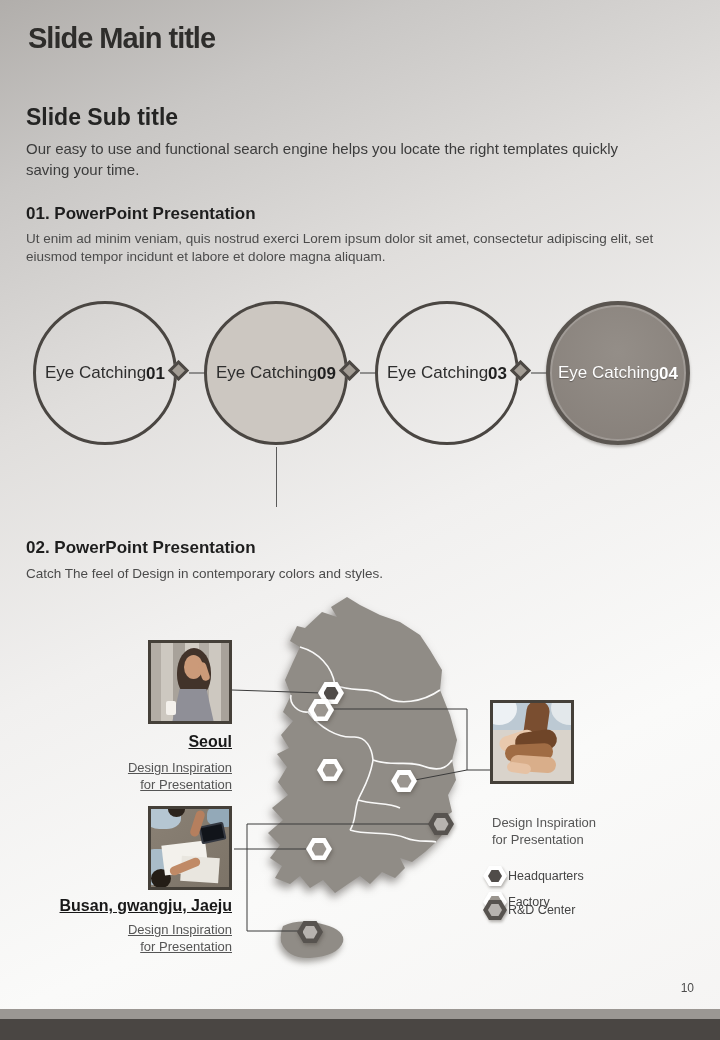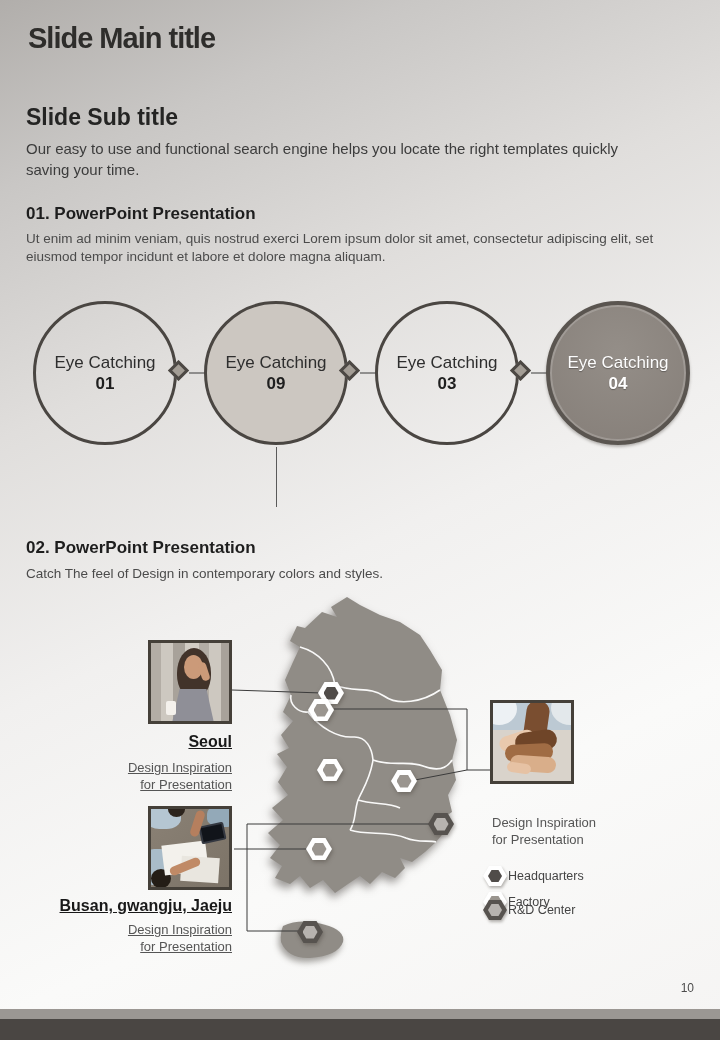--- a/index.html
+++ b/index.html
@@ -15,21 +15,21 @@
   .sub-text{position:absolute;left:26px;top:138px;width:632px;font-size:15px;line-height:21px;color:#3c3c3c;}
   .sec-heading{position:absolute;font-size:17px;font-weight:bold;color:#1e1e1e;}
   .sec-body{position:absolute;font-size:13.5px;line-height:18px;color:#4b4b4b;}
   #s1-heading{left:26px;top:204px;}
   #s1-body{left:26px;top:230px;width:660px;}
   #s2-heading{left:26px;top:538px;}
   #s2-body{left:26px;top:565px;width:520px;}
   
   .eye-circle{
     position:absolute;top:301px;width:144px;height:144px;border-radius:50%;
-    border:3px solid #4a4642;display:flex;flex-direction:column;align-items:center;justify-content:center;
+    border:3px solid #4a4642;display:flex;flex-direction:row;align-items:center;justify-content:center;
     z-index:3;
   }
   .eye-circle .lbl{font-size:17px;color:#2e2e2e;}
   .eye-circle .num{font-size:17px;font-weight:bold;color:#1f1f1f;margin-top:1px;}
   .eye-circle.light{background:#ccc7c1;}
   .eye-circle.dark{
     background:radial-gradient(circle at 50% 35%, #948e88, #857e78);
     border:4px solid #5a5550;
     box-shadow:inset 0 0 0 2px rgba(255,255,255,.18), 0 2px 3px rgba(60,55,50,.35);
   }

